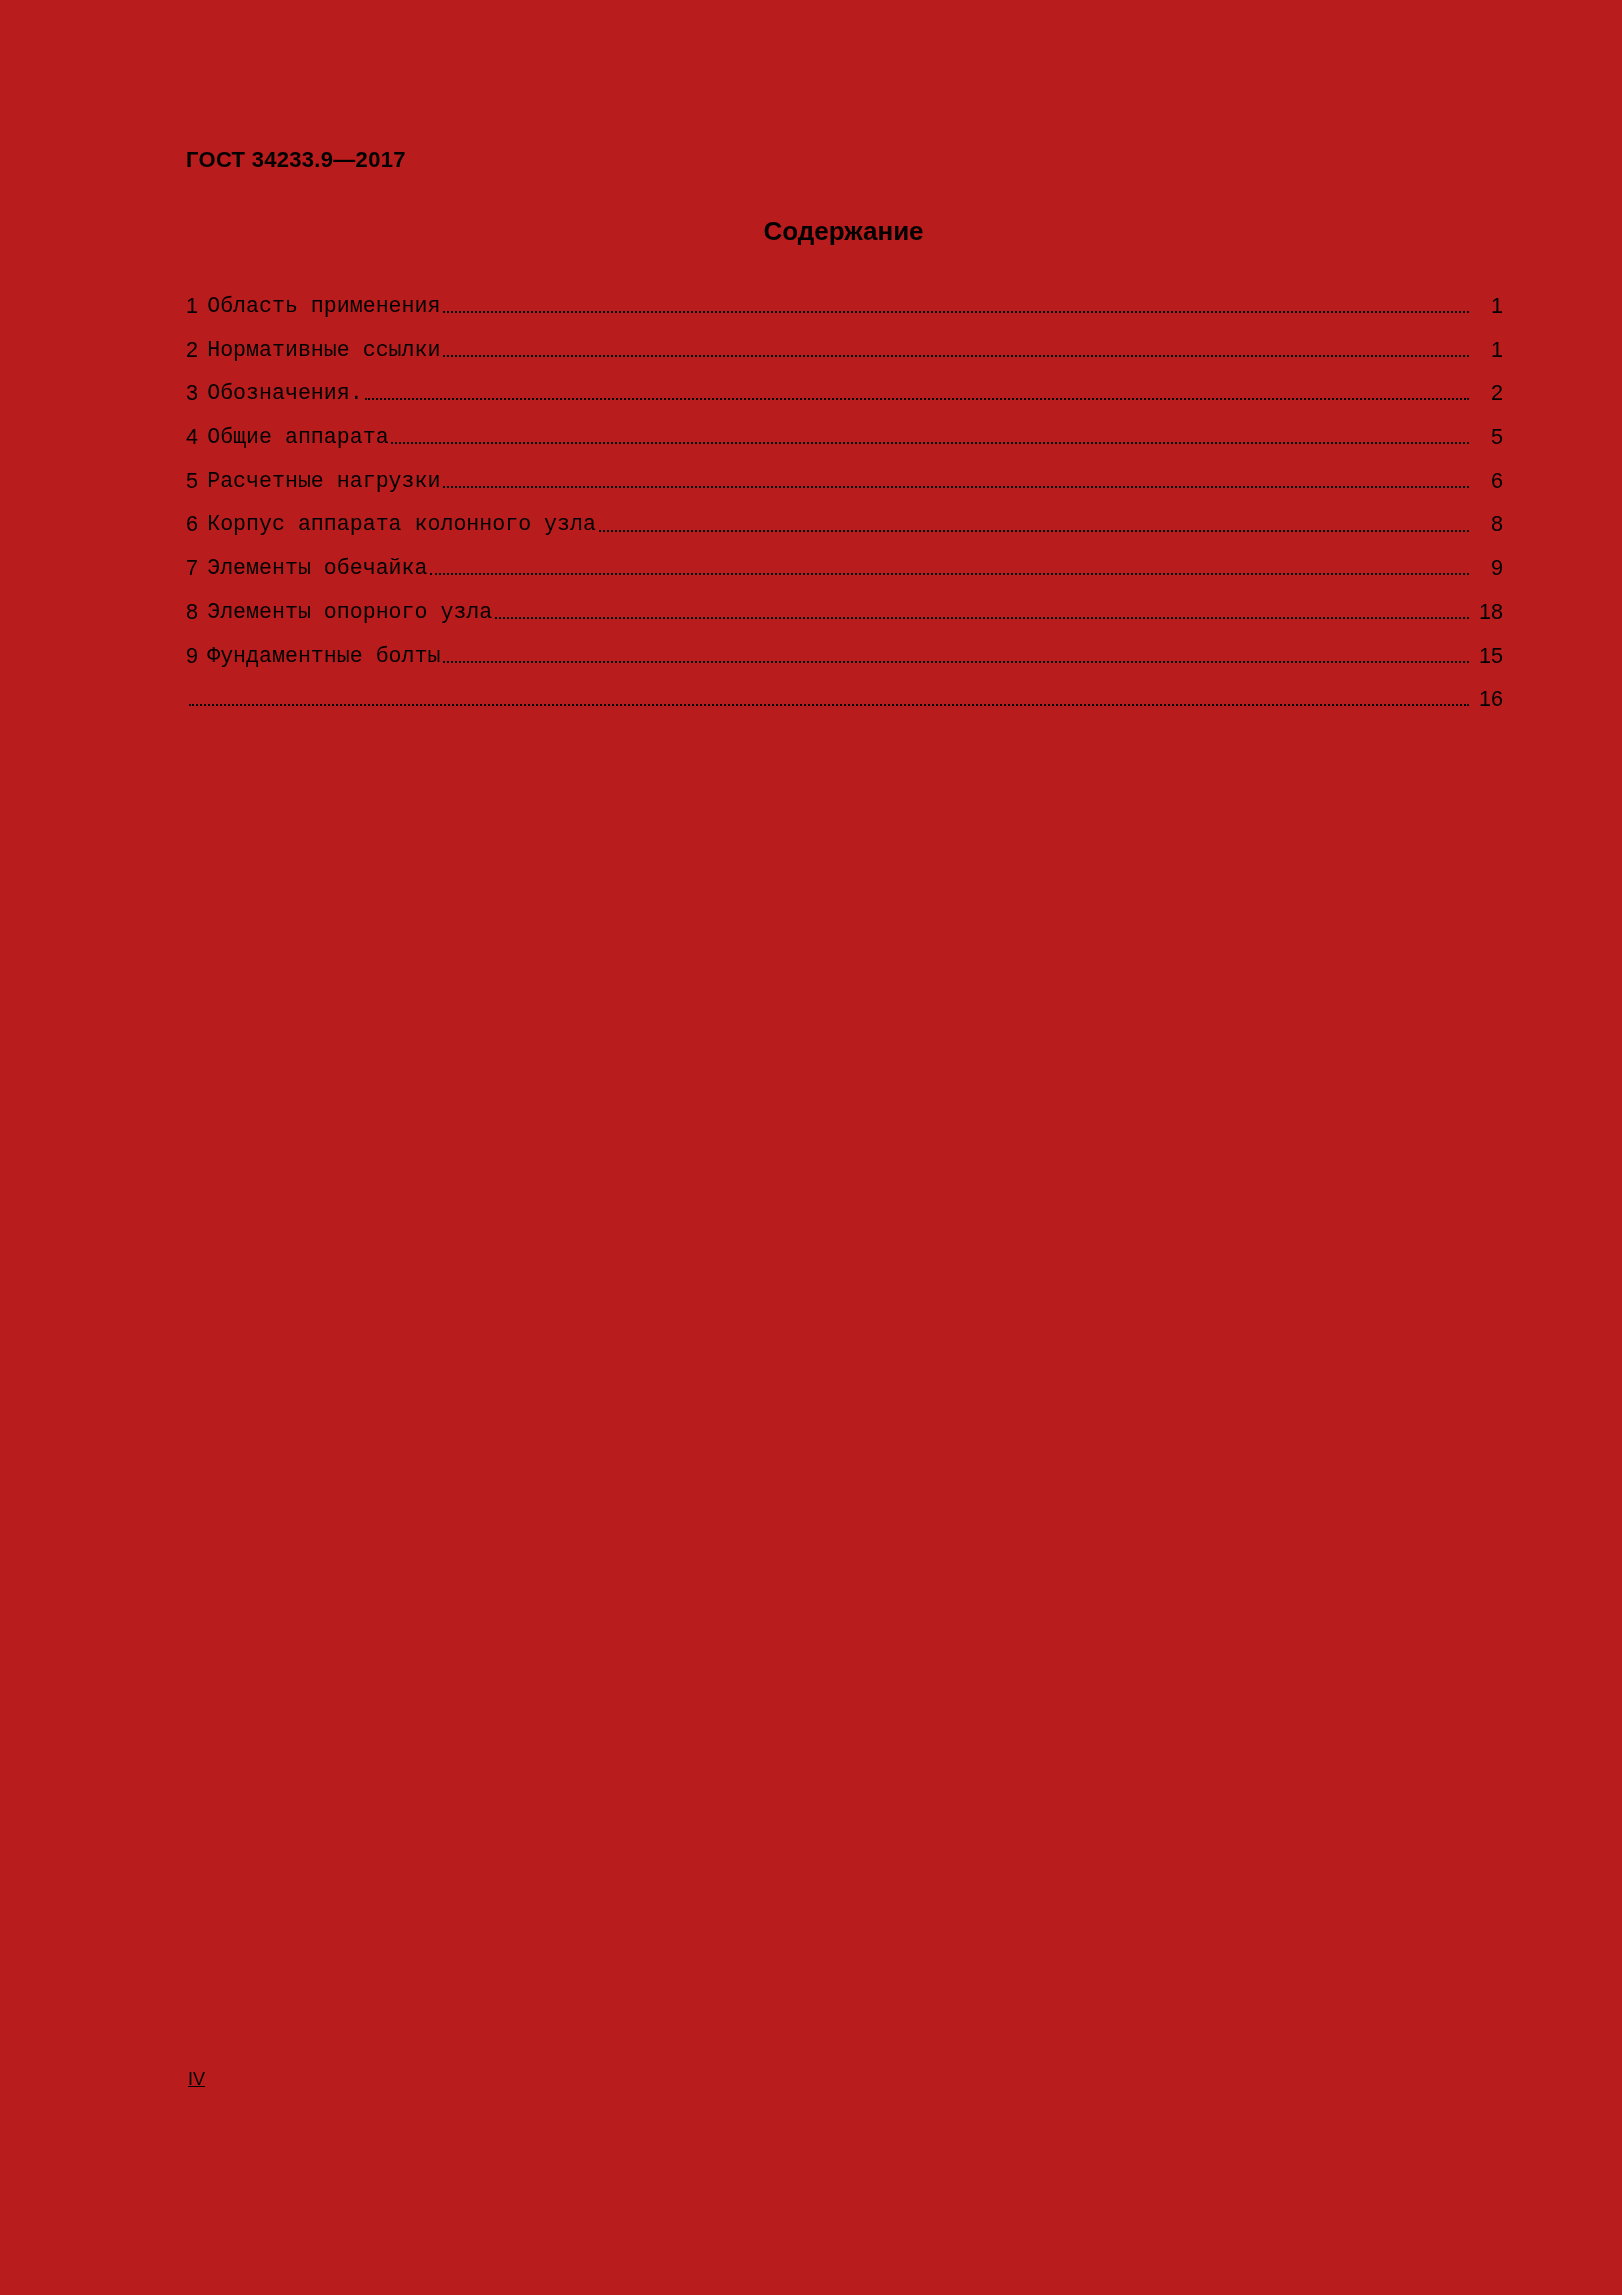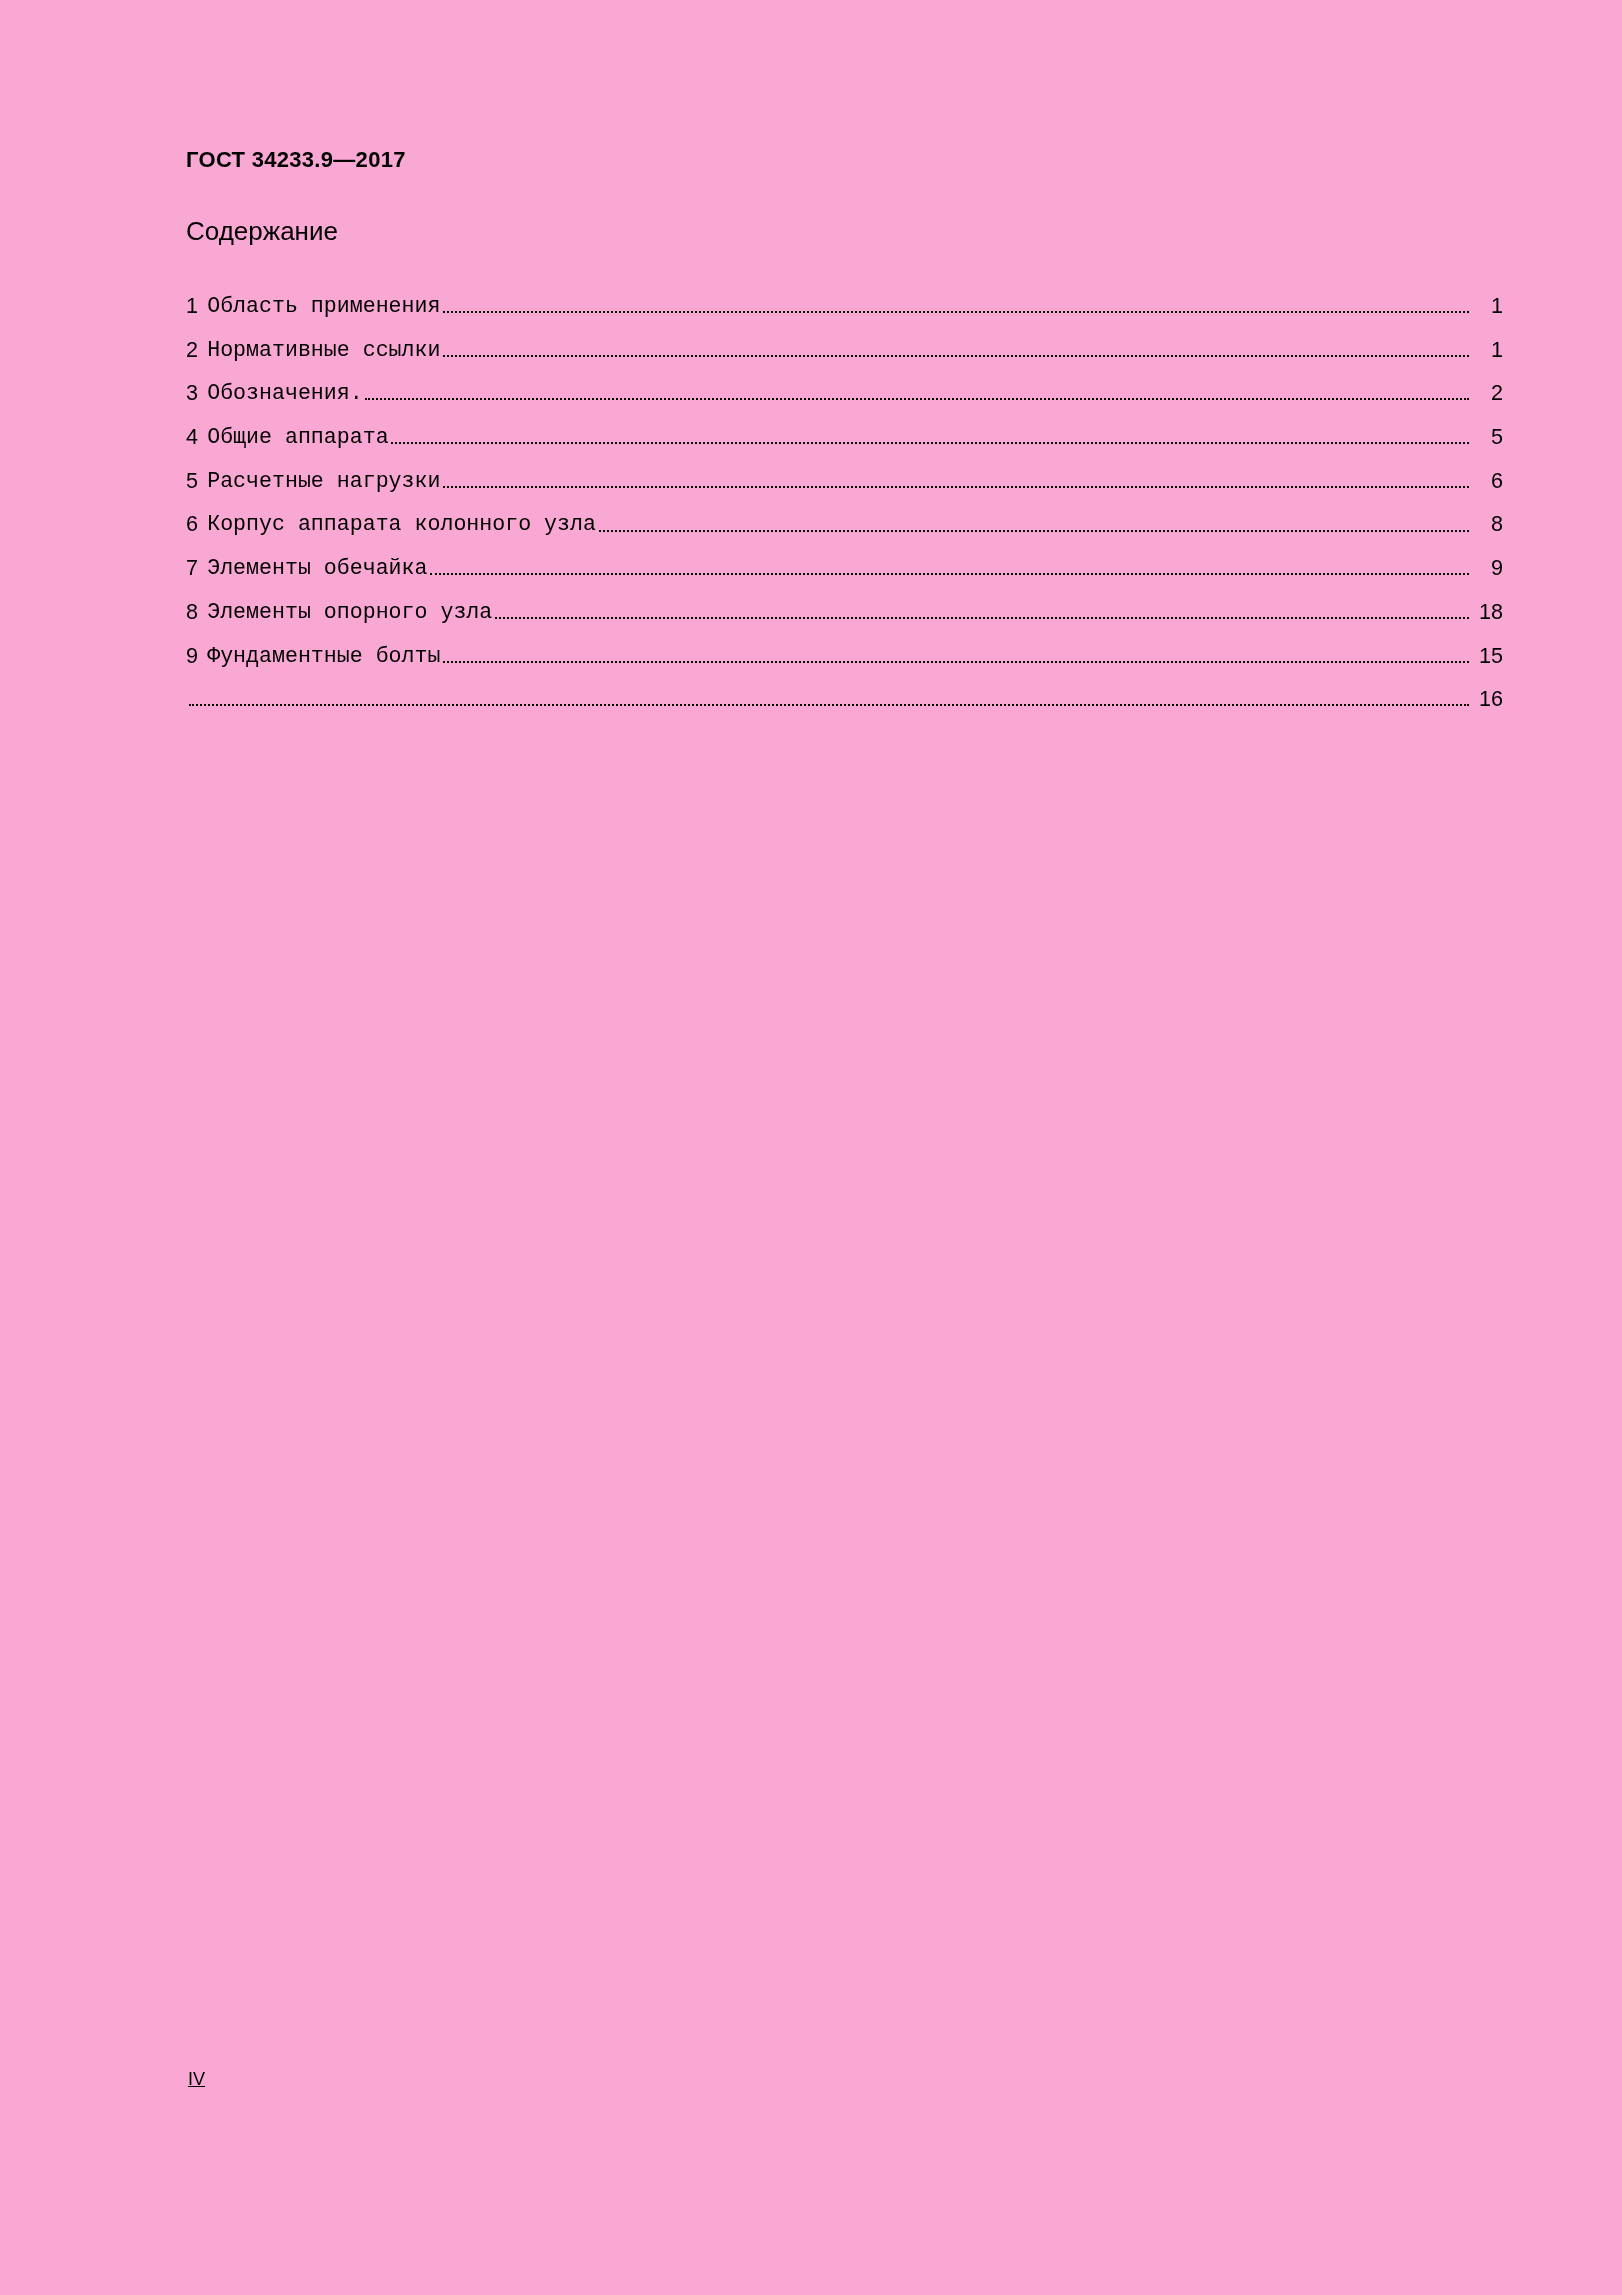--- a/index.html
+++ b/index.html
@@ -8,40 +8,40 @@
     background: #ffffff;
   }
   body {
     font-family: "Liberation Sans", sans-serif;
     color: #000000;
   }
   .page {
     position: relative;
     width: 1623px;
     height: 2295px;
-    background: #f9a8d4;
+    background: #b91c1c;
     overflow: hidden;
   }
   .header-std {
     position: absolute;
     left: 186px;
     top: 147px;
     font-size: 22px;
     font-weight: bold;
     letter-spacing: 0.3px;
     white-space: nowrap;
   }
   .doc-title {
     position: absolute;
     left: 186px;
     top: 216px;
     width: 1315px;
-    text-align: left;
+    text-align: center;
     font-size: 26px;
-    font-weight: normal;
+    font-weight: bold;
   }
   .toc {
     position: absolute;
     left: 186px;
     top: 293px;
     width: 1317px;
   }
   .toc-row {
     display: flex;
     align-items: flex-end;

